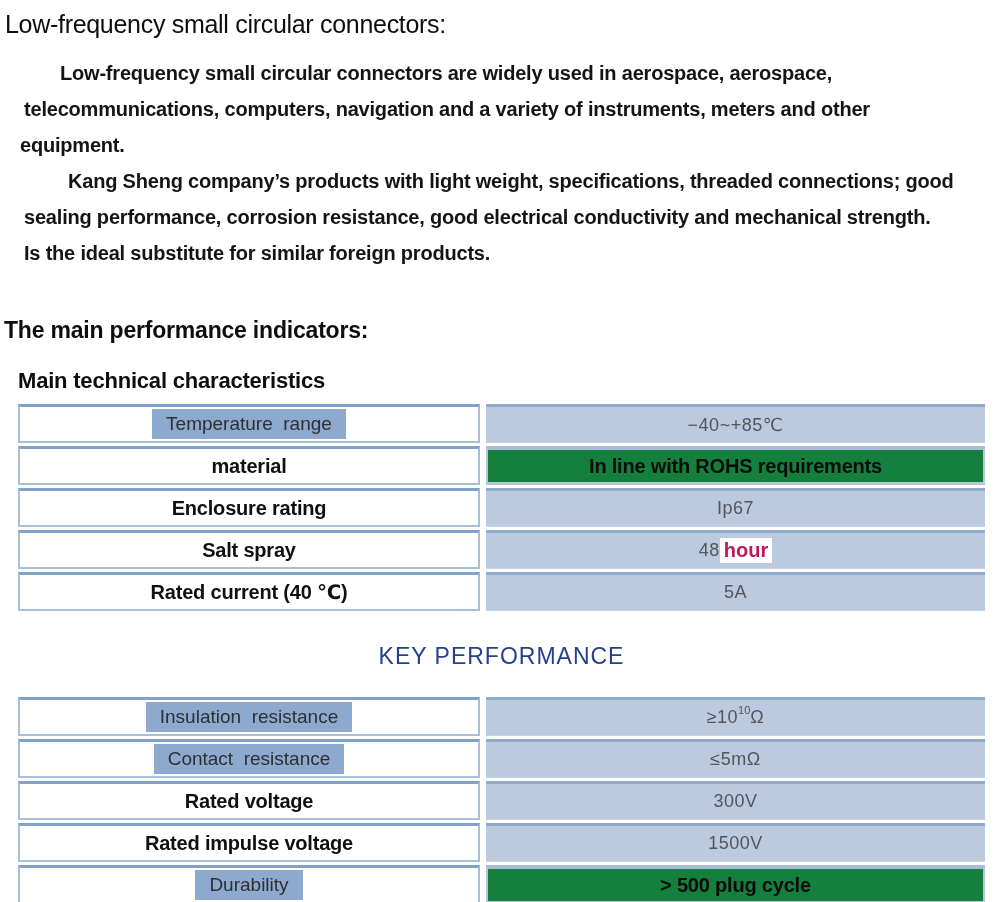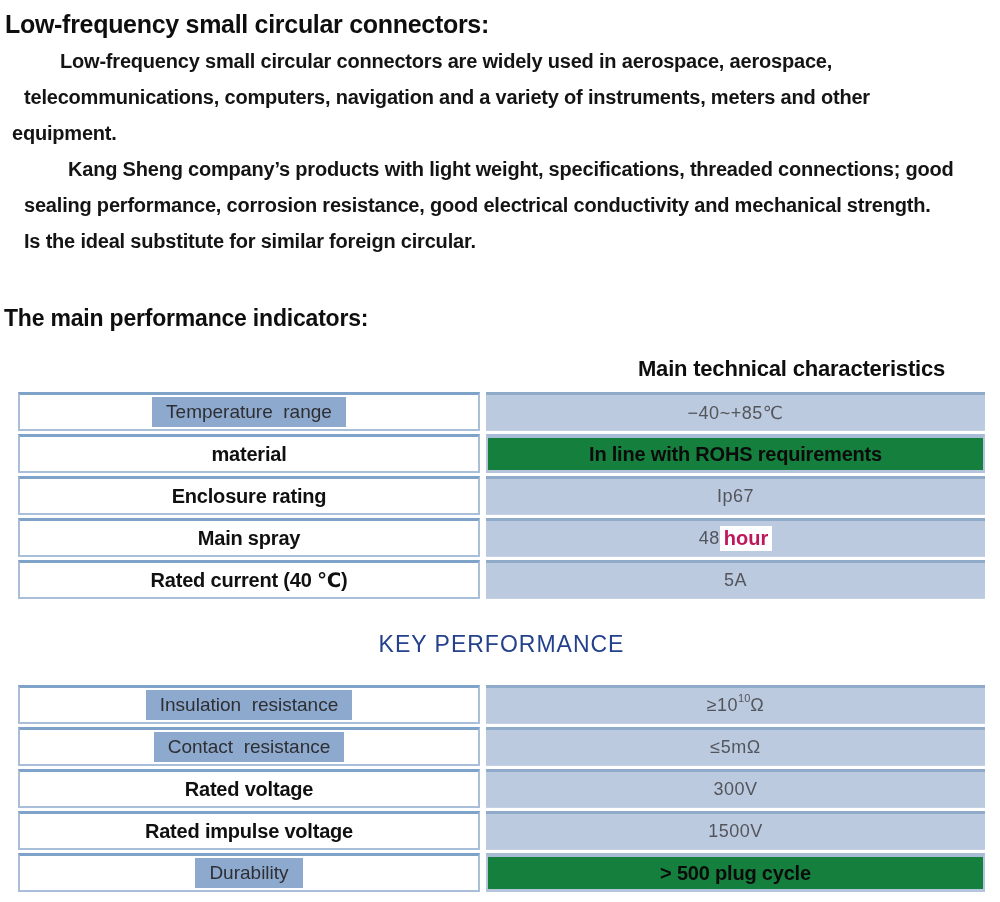--- a/index.html
+++ b/index.html
@@ -9,52 +9,52 @@
     height: 902px;
     font-family: "Liberation Sans", "DejaVu Sans", sans-serif;
     color: #161616;
     overflow: hidden;
   }
   .page { padding-top: 10px; }
 
   
   .doc-title {
     font-size: 25px;
-    font-weight: bold;
+    font-weight: normal;
     letter-spacing: -0.3px;
-    margin: 0 0 4px 5px;
+    margin: 0 0 16px 5px;
     color: #0e0e0e;
   }
   .p-line {
     font-size: 20px;
     font-weight: bold;
     letter-spacing: -0.2px;
     line-height: 36px;
     color: #141414;
     white-space: pre;
   }
   .ind-first1 { padding-left: 60px; }
   .ind-cont1  { padding-left: 24px; }
-  .ind-cont1b { padding-left: 12px; }
+  .ind-cont1b { padding-left: 20px; }
   .ind-first2 { padding-left: 68px; }
   .ind-cont2  { padding-left: 24px; }
 
   .section-heading {
     font-size: 23px;
     font-weight: bold;
     letter-spacing: -0.2px;
     margin: 46px 16px 0 4px;
     color: #0e0e0e;
   }
 
   
   .tables-wrap { margin: 0 15px 0 18px; }
 
   .table-title {
-    text-align: right;
+    text-align: left;
     font-size: 22px;
     font-weight: bold;
     letter-spacing: -0.2px;
     margin: 24px 40px 10px 0;
     color: #0e0e0e;
   }
   .table-title-2 {
     text-align: center;
     font-size: 23px;
     font-weight: 400;
@@ -147,21 +147,21 @@
 
   <div>
     <div class="p-line ind-first1">Low-frequency small circular connectors are widely used in aerospace, aerospace,</div>
     <div class="p-line ind-cont1">telecommunications, computers, navigation and a variety of instruments, meters and other</div>
     <div class="p-line ind-cont1b">equipment.</div>
   </div>
 
   <div>
     <div class="p-line ind-first2">Kang Sheng company’s products with light weight, specifications, threaded connections; good</div>
     <div class="p-line ind-cont2">sealing performance, corrosion resistance, good electrical conductivity and mechanical strength.</div>
-    <div class="p-line ind-cont2">Is the ideal substitute for similar foreign circular.</div>
+    <div class="p-line ind-cont2">Is the ideal substitute for similar foreign products.</div>
   </div>
 
   <h2 class="section-heading">The main performance indicators:</h2>
 
   <div class="tables-wrap">
 
     <div class="table-title">Main technical characteristics</div>
 
     <div class="spec-table">
 
@@ -187,21 +187,21 @@
         <div class="cell-label">
           <span class="lbl-bold">Enclosure rating</span>
         </div>
         <div class="cell-value">
           <span class="v-gray">Ip67</span>
         </div>
       </div>
 
       <div class="trow">
         <div class="cell-label">
-          <span class="lbl-bold">Main spray</span>
+          <span class="lbl-bold">Salt spray</span>
         </div>
         <div class="cell-value">
           <span class="v-gray">48</span>
             <span class="v-white-hl">hour</span>
         </div>
       </div>
 
       <div class="trow">
         <div class="cell-label">
           <span class="lbl-bold">Rated current (40 ℃)</span>

